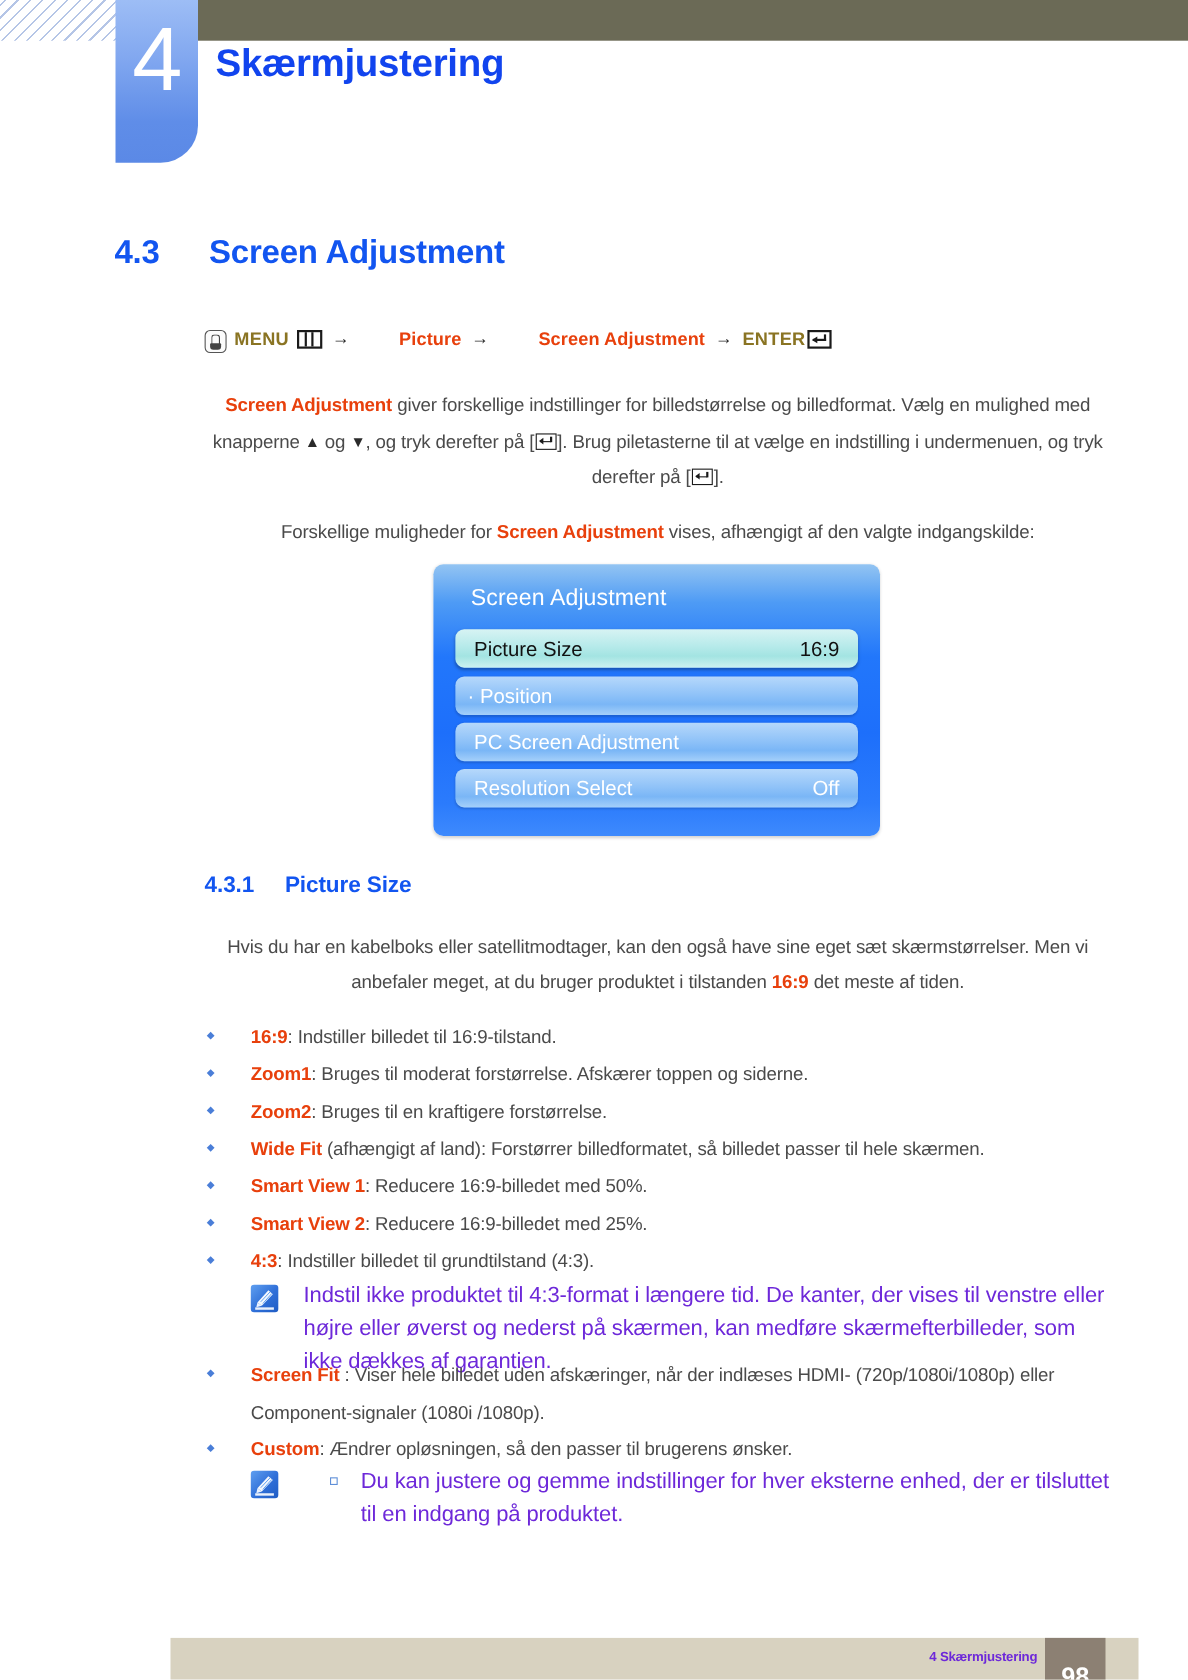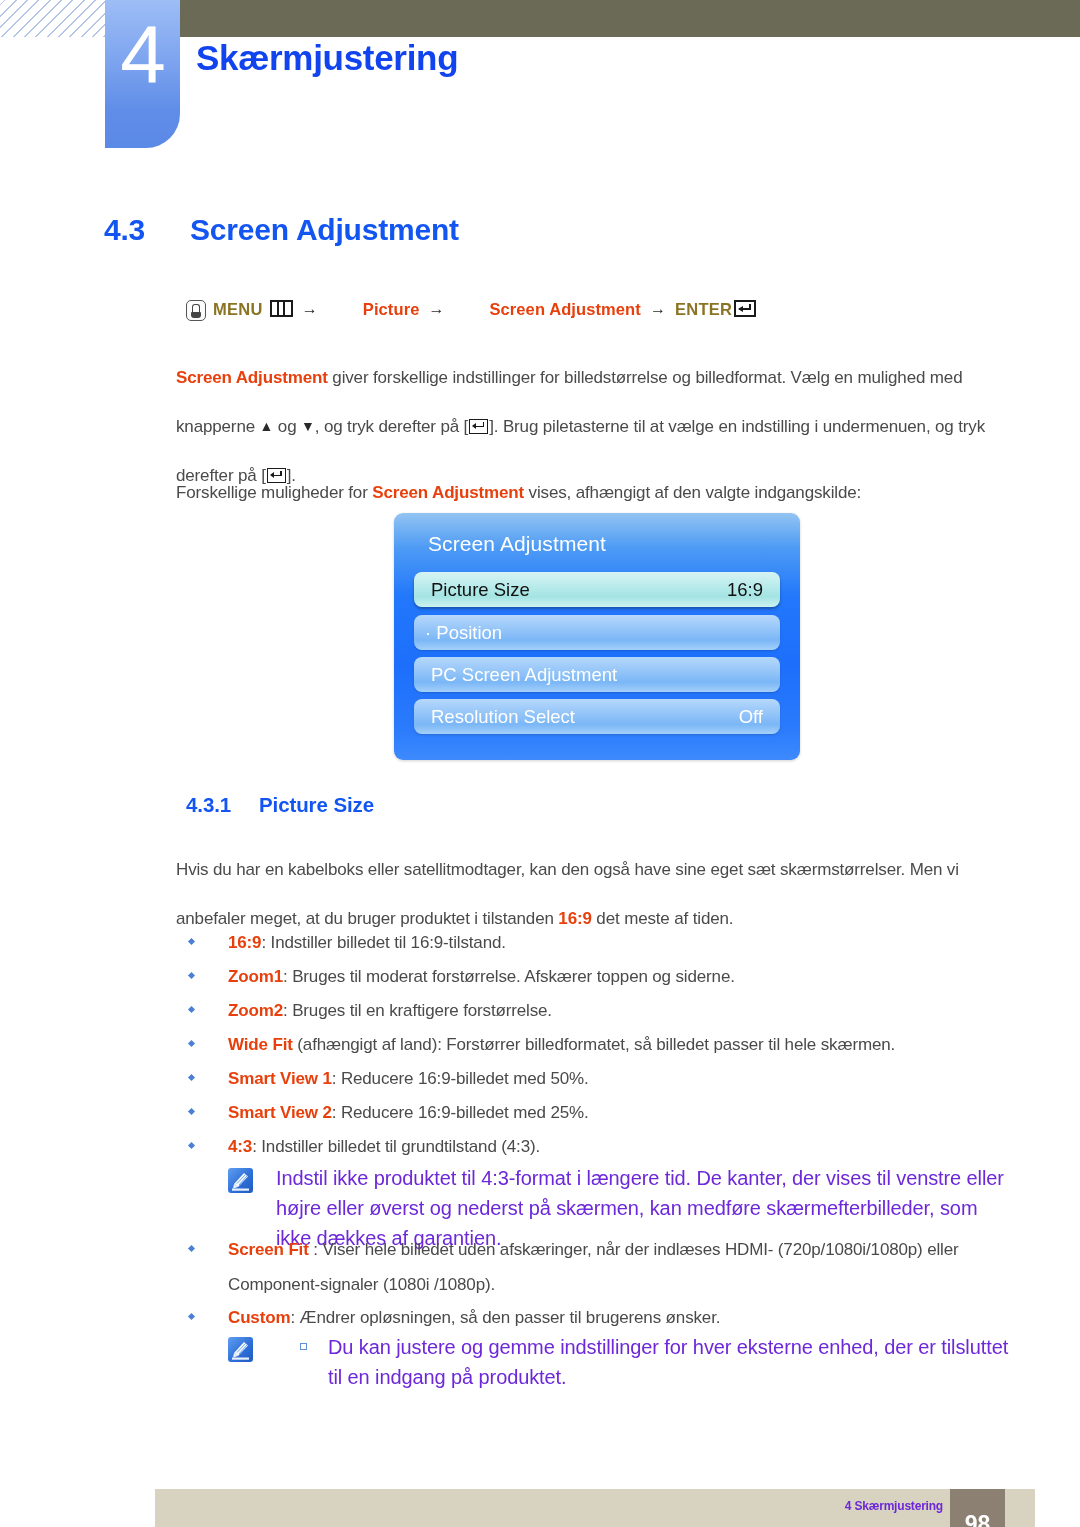--- a/index.html
+++ b/index.html
@@ -209,26 +209,27 @@
     left: 2px; top: 3px;
     width: 0; height: 0;
     border-top: 3px solid transparent;
     border-bottom: 3px solid transparent;
     border-right: 4.5px solid #1a1a1a;
   }
 
   
   .body-text {
     position: absolute;
-    left: 176px;
+    left: 192px;
     width: 812px;
     font-size: 17px;
-    line-height: 49px;
+    line-height: 32px;
     color: #4a4a4a;
     letter-spacing: -0.15px;
+    text-align: center;
   }
   .body-text b.red { color: #e8400c; font-weight: bold; }
 
   #para1 { top: 353px; }
   #para2 { top: 468px; }
   #para3 { top: 845px; }
 
   .tri { font-size: 14px; color: #2a2a2a; vertical-align: 1px; }
 
   

